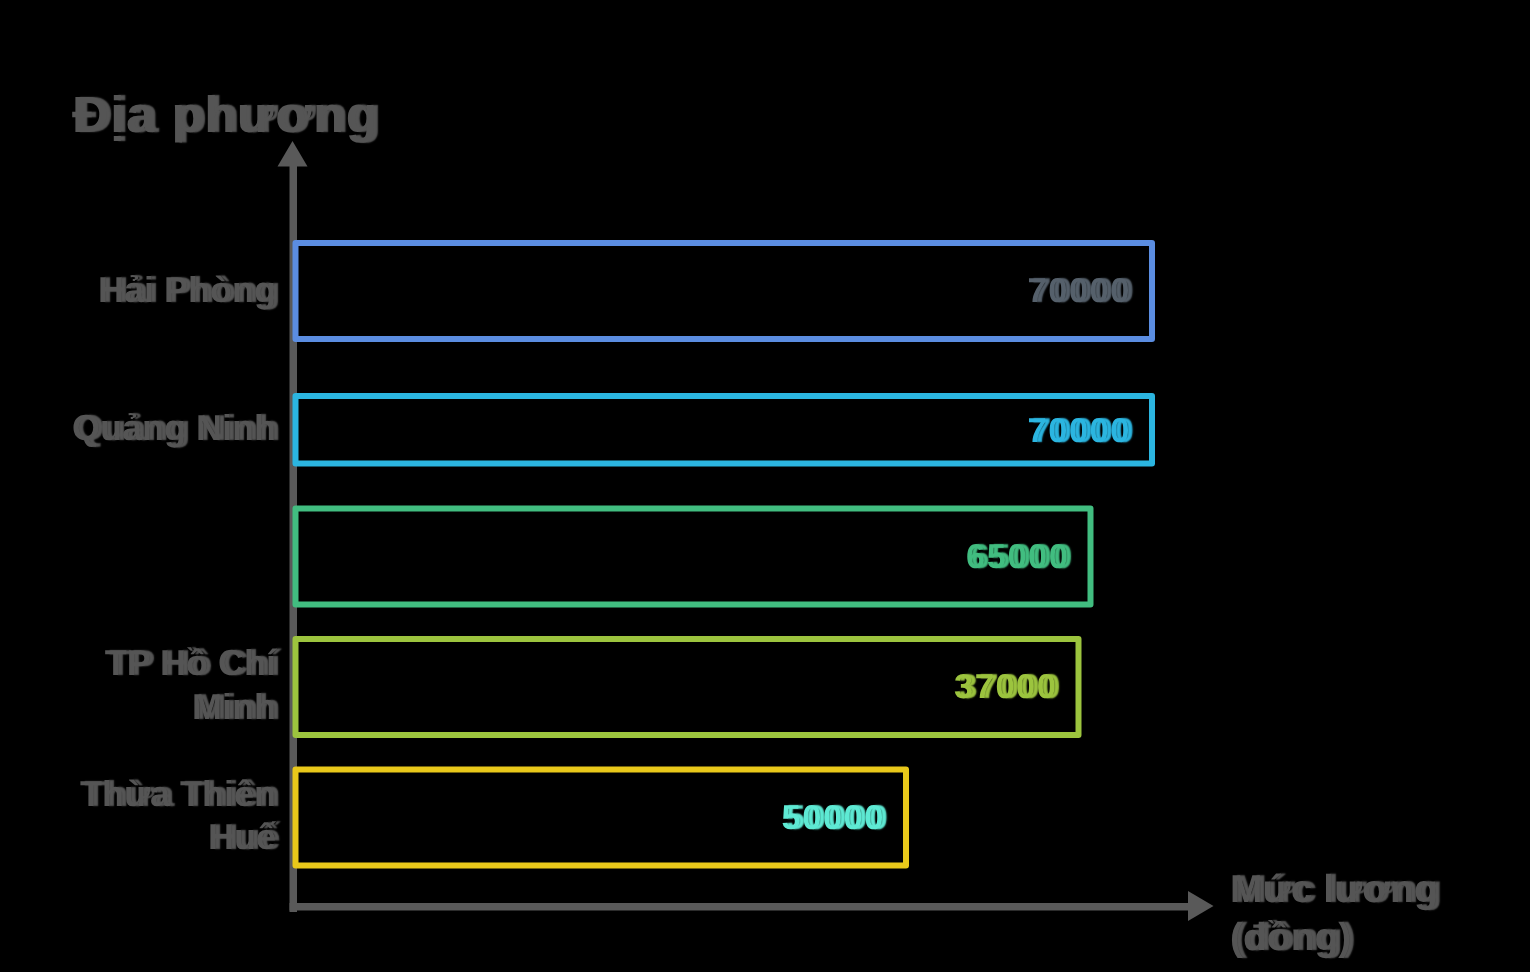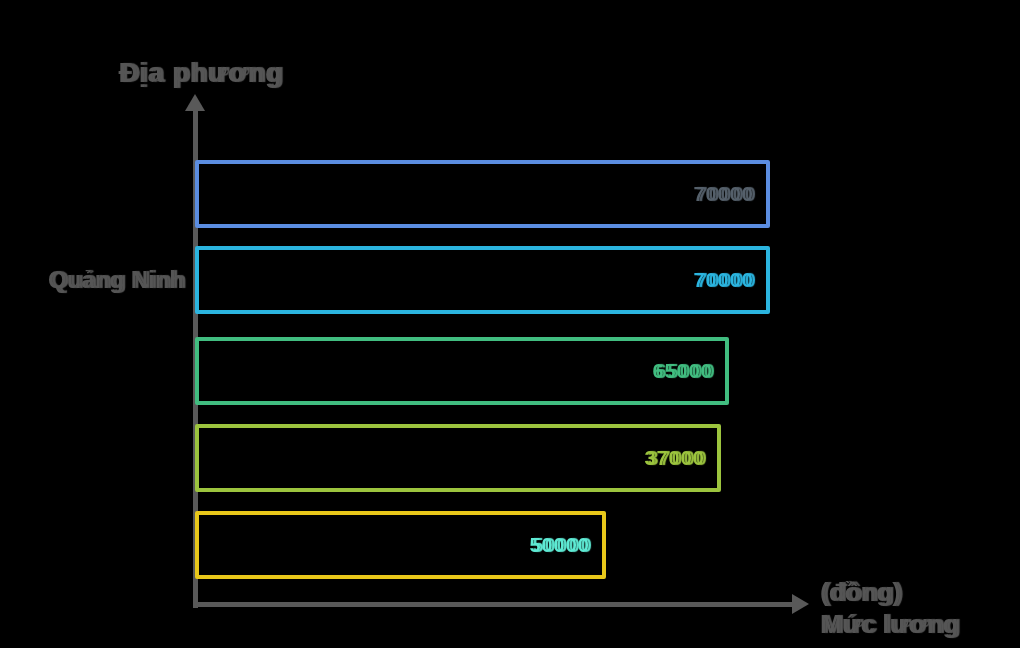--- a/index.html
+++ b/index.html
@@ -2,22 +2,22 @@
 <html><head>
 <meta charset="utf-8">
 <style>
   html,body{margin:0;padding:0;background:#000;}
   .chart{
     position:relative;width:1020px;height:648px;background:#000;overflow:hidden;
     font-family:"Liberation Sans","DejaVu Sans",sans-serif;color:#555;
   }
   .ghost{text-shadow:3px 0 1px;}
   .y-title{
-    position:absolute;left:68px;top:58px;width:265px;text-align:center;
-    font-size:27px;font-weight:600;color:#555;letter-spacing:1px;
+    position:absolute;left:48px;top:58px;width:265px;
+    font-size:34px;font-weight:600;color:#555;letter-spacing:1px;
   }
   .x-title{
     position:absolute;left:820px;top:577px;width:195px;text-align:left;
     font-size:26px;font-weight:600;color:#555;line-height:1.22;
   }
   .axis{position:absolute;background:#595959;}
   .y-axis{left:193px;top:110px;width:5px;height:498px;}
   .x-axis{left:193px;top:602px;width:600px;height:5px;}
   .y-arrow{
     position:absolute;left:185px;top:94px;width:0;height:0;
@@ -35,60 +35,65 @@
     display:flex;align-items:center;justify-content:flex-end;
     text-align:right;font-size:24px;font-weight:600;color:#555;
     line-height:1.2;white-space:pre-line;
   }
   .bar{
     position:absolute;left:195px;top:0;height:100%;
     box-sizing:border-box;border:4px solid;border-radius:2px;background:transparent;
   }
   .bar-value{
     position:absolute;right:12px;top:50%;transform:translateY(-50%);
-    font-size:20px;font-weight:700;letter-spacing:1px;
+    font-size:23px;font-weight:700;letter-spacing:1px;
   }
 </style>
 </head>
 <body>
 
 <div class="chart">
   <div class="y-title ghost">Địa phương</div>
 
   <div class="y-arrow"></div>
   <div class="axis y-axis"></div>
   <div class="axis x-axis"></div>
   <div class="x-arrow"></div>
 
   <div class="x-title ghost">
+    <div>Mức lương</div>
     <div>(đồng)</div>
-    <div>Mức lương</div>
   </div>
 
   <div>
       <div class="bar-row" style="top: 160px; height: 68px;">
+        <div class="bar-label ghost">Hải Phòng</div>
         <div class="bar" style="border-color: rgb(91, 141, 225); width: 575px;">
           <div class="bar-value ghost" style="color: rgb(85, 96, 107);">70000</div>
         </div>
       </div>
-      <div class="bar-row" style="top: 246px; height: 68px;">
+      <div class="bar-row" style="top: 262px; height: 49px;">
         <div class="bar-label ghost">Quảng Ninh</div>
         <div class="bar" style="border-color: rgb(43, 181, 224); width: 575px;">
           <div class="bar-value ghost" style="color: rgb(43, 181, 224);">70000</div>
         </div>
       </div>
       <div class="bar-row" style="top: 337px; height: 68px;">
         <div class="bar" style="border-color: rgb(65, 189, 128); width: 534px; padding-left: 21px;">
           <div class="bar-value ghost" style="color: rgb(65, 189, 128);">65000</div>
         </div>
       </div>
       <div class="bar-row" style="top: 424px; height: 68px;">
+        <div class="bar-label ghost">TP Hồ Chí
+Minh</div>
         <div class="bar" style="border-color: rgb(156, 196, 62); width: 526px;">
           <div class="bar-value ghost" style="color: rgb(156, 196, 62);">37000</div>
         </div>
       </div>
       <div class="bar-row" style="top: 511px; height: 68px;">
+        <div class="bar-label ghost">Thừa Thiên
+Huế</div>
         <div class="bar" style="border-color: rgb(233, 200, 26); width: 411px;">
           <div class="bar-value ghost" style="color: #5eead4;">50000</div>
         </div>
       </div>
     </div>
 </div>
 
 </body></html>

